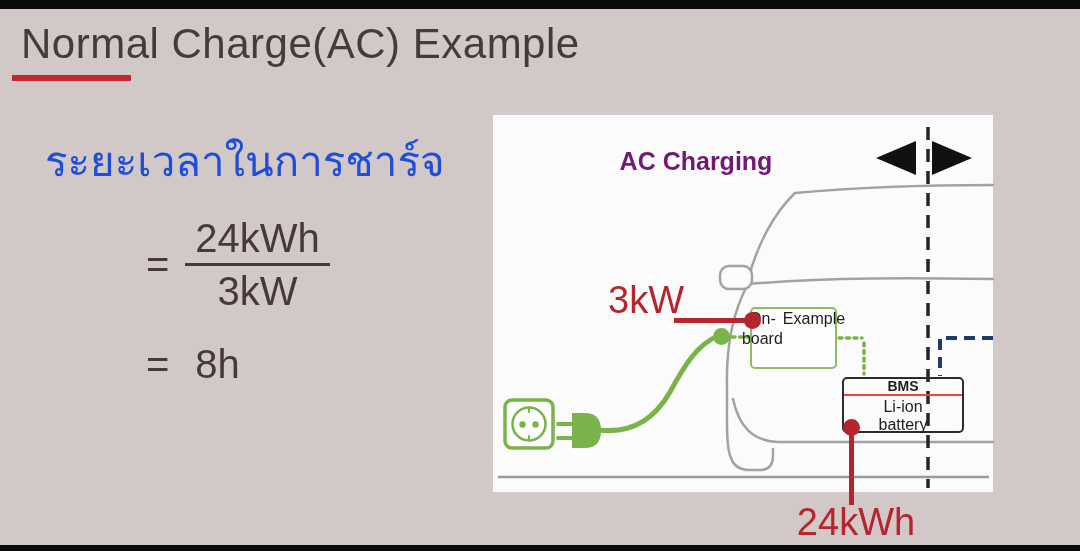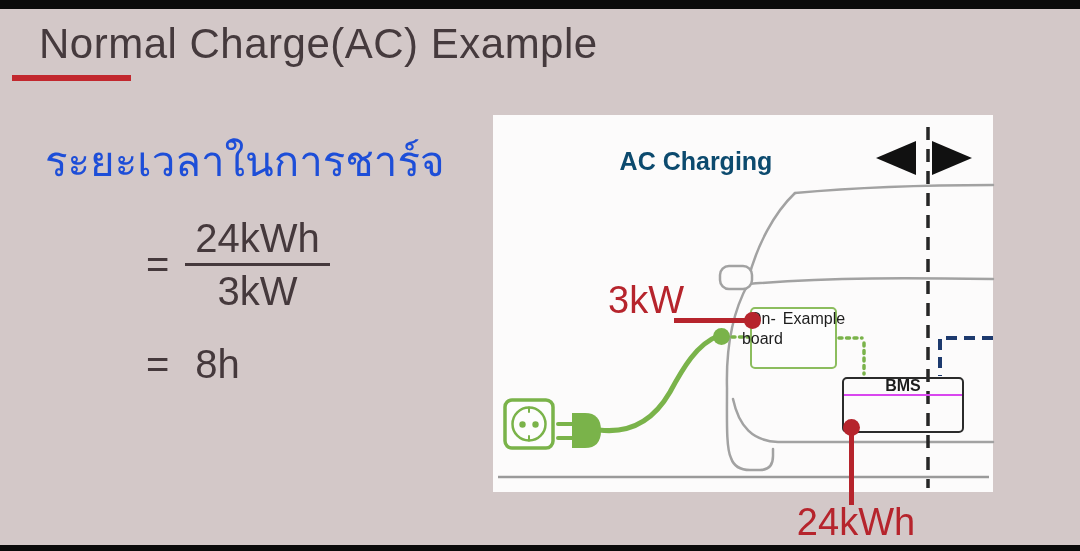--- a/index.html
+++ b/index.html
@@ -9,21 +9,21 @@
     font-family:"Liberation Sans", sans-serif;
   }
   .abs{position:absolute;}
   .letterbox{left:0;width:1080px;background:#0a0a0a;z-index:10;}
   #bar-top{top:0;height:9px;}
   #bar-bottom{top:545px;height:6px;}
 
   
   .slide-title{
     left:21px;top:18px;font-size:42px;line-height:52px;
-    color:#453a3d;letter-spacing:.5px;z-index:2;white-space:nowrap;margin-left:18px;
+    color:#453a3d;letter-spacing:.5px;z-index:2;white-space:nowrap;
   }
   .title-underline{left:12px;top:75px;width:119px;height:6px;background:#c2282e;z-index:2;}
   .thai-label{
     left:45px;top:132px;font-size:42px;line-height:60px;color:#1d4ed8;z-index:2;white-space:nowrap;
   }
   .eq-row{
     position:absolute;display:flex;align-items:center;
     color:#45393c;font-size:40px;z-index:2;
   }
   #eq-row-1{left:146px;top:216px;gap:16px;}
@@ -31,43 +31,43 @@
   .frac{text-align:center;}
   .frac .num{padding:0 10px 3px;border-bottom:3px solid #45393c;line-height:44px;}
   .frac .den{padding-top:3px;line-height:44px;}
 
   
   .panel{left:493px;top:115px;width:500px;height:377px;background:#fcfbfb;z-index:1;}
   #diagram-svg{left:0;top:0;z-index:3;pointer-events:none;}
 
   .ac-heading{
     left:596px;top:147px;width:200px;text-align:center;
-    font-size:25px;font-weight:bold;color:#0c4a6e;z-index:4;white-space:nowrap;
+    font-size:25px;font-weight:bold;color:#701a75;z-index:4;white-space:nowrap;
   }
   .power-label{
     left:608px;top:278px;font-size:38px;line-height:44px;color:#b6242c;z-index:4;white-space:nowrap;
   }
   .capacity-label{
     left:780px;top:500px;width:152px;text-align:center;
     font-size:38px;line-height:44px;color:#b6242c;z-index:4;white-space:nowrap;
   }
   .charger-box{
     left:750px;top:307px;width:87px;height:62px;background:#fdfdfd;
     border:2.5px solid #8cbd5e;border-radius:5px;z-index:4;
     display:flex;flex-direction:row;justify-content:center;text-align:center;
     font-size:16px;line-height:20px;color:#1d1d1d;box-sizing:border-box;
   }
   .battery-box{
     left:842px;top:377px;width:122px;height:56px;
     border:2px solid #2b2b2b;border-radius:5px;z-index:4;background:transparent;
     box-sizing:border-box;color:#1d1d1d;
   }
   .bms-strip{
-    height:15px;border-bottom:2px solid #d946ef;text-align:center;
-    font-size:16px;font-weight:bold;line-height:14px;
+    height:15px;border-bottom:2px solid #ef4444;text-align:center;
+    font-size:14px;font-weight:bold;line-height:14px;
   }
   .batt-text{text-align:center;font-size:16px;line-height:18px;padding-top:2px;}
 
   .dot{width:17px;height:17px;border-radius:50%;z-index:6;}
   .red-dot{background:#b6242c;}
   .green-dot{background:#7ab34a;}
   #dot-3kw{left:744px;top:312px;}
   #dot-port{left:713px;top:328px;}
   #dot-batt{left:843px;top:419px;}
   .red-line{background:#b6242c;z-index:5;}
@@ -136,19 +136,23 @@
 <div class="abs power-label">3kW</div>
 <div class="abs capacity-label">24kWh</div>
 
 <div class="abs charger-box">
   <div>On-board</div>
   <div>Example</div>
 </div>
 
 <div class="abs battery-box">
   <div class="bms-strip">BMS</div>
+  <div class="batt-text">
+    <div>Li-ion</div>
+    <div>battery</div>
+  </div>
 </div>
 
 <div class="abs red-line" id="line-3kw"></div>
 <div class="abs dot red-dot" id="dot-3kw"></div>
 <div class="abs dot green-dot" id="dot-port"></div>
 <div class="abs red-line" id="line-batt"></div>
 <div class="abs dot red-dot" id="dot-batt"></div>
 
 </body></html>

